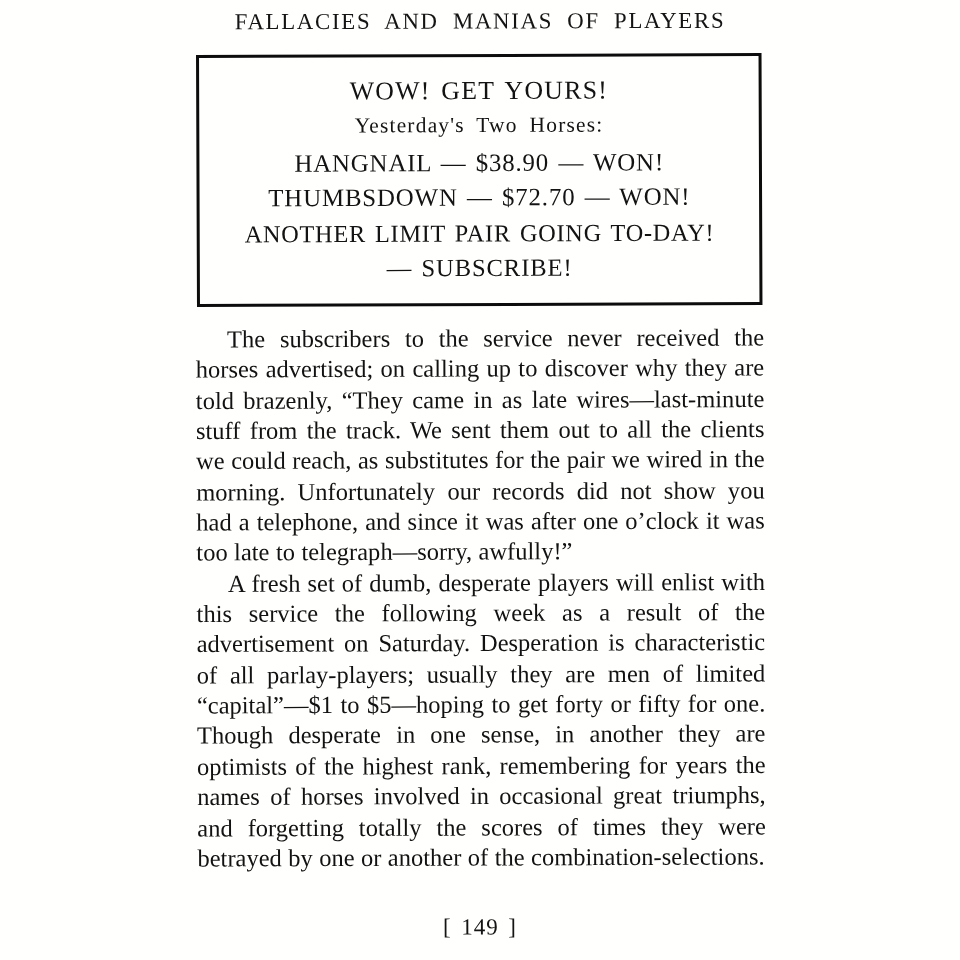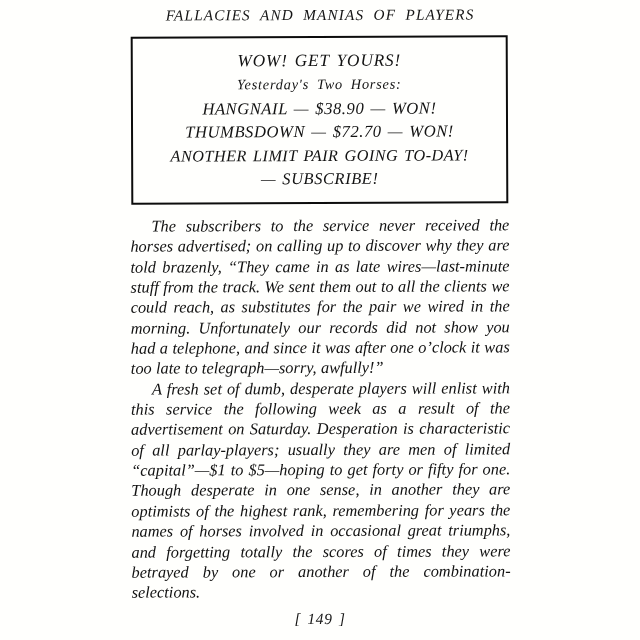--- a/index.html
+++ b/index.html
@@ -15,21 +15,20 @@
     color: #111111;
     overflow: hidden;
   }
 
   .page {
     position: relative;
     width: 640px;
     height: 640px;
     background: #fffffd;
     box-sizing: border-box;
-    font-style: italic;
   }
 
   
   .running-head {
     position: absolute;
     top: 6px;
     left: 0;
     width: 640px;
     text-align: center;
     font-size: 15.2px;

